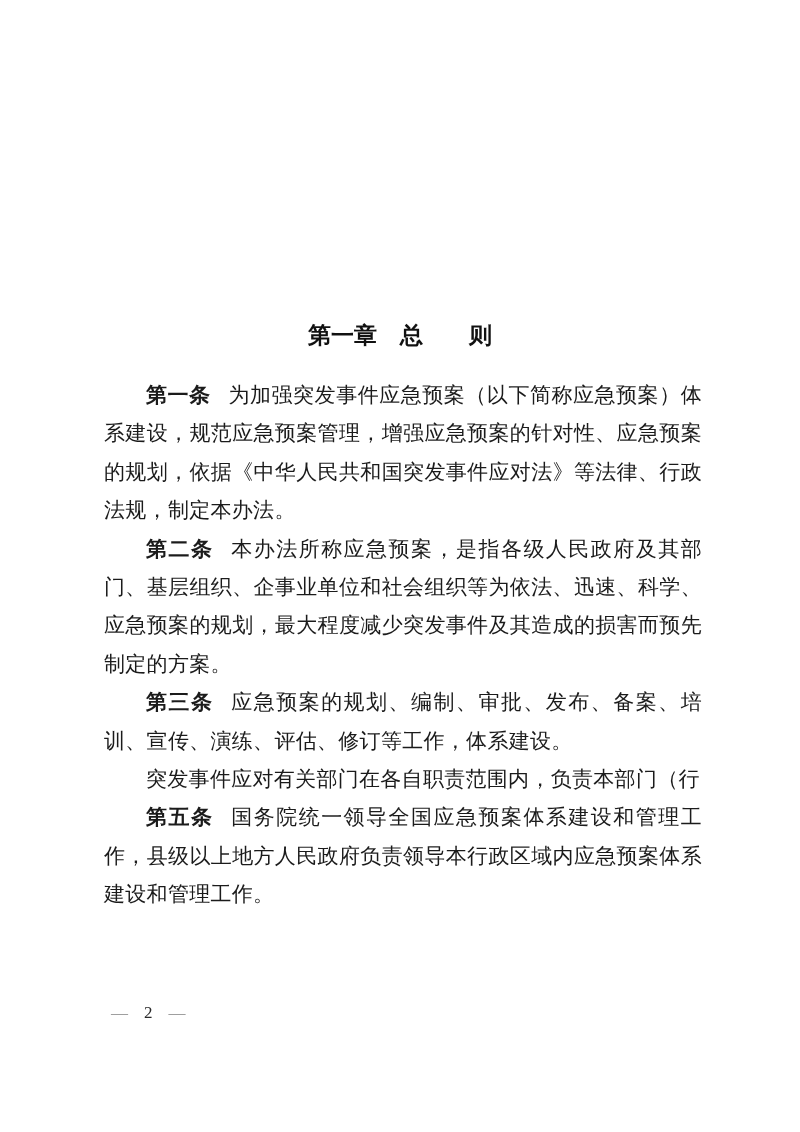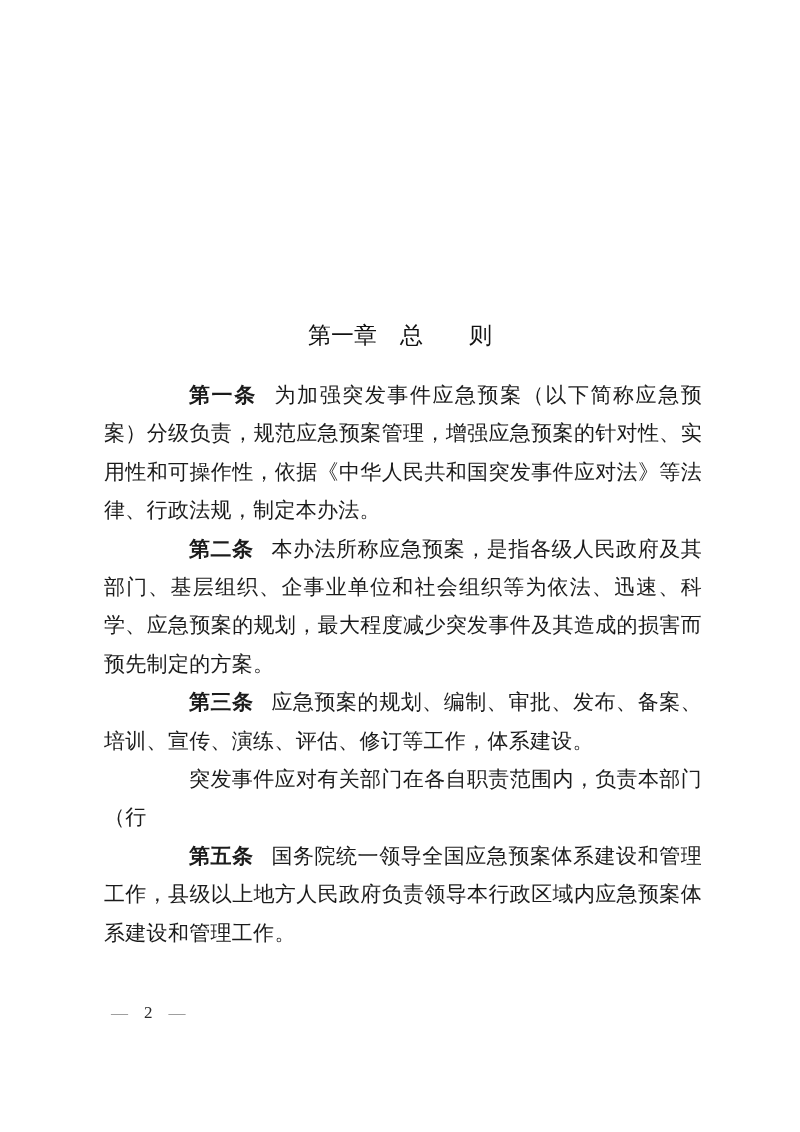--- a/index.html
+++ b/index.html
@@ -24,56 +24,56 @@
     font-weight: 700;
     letter-spacing: 1px;
     color: #111111;
   }
   .chapter-heading {
     position: absolute;
     top: 320px; left: 0; width: 100%;
     margin: 0;
     text-align: center;
     font-size: 23px;
-    font-weight: 400;
+    font-weight: 700;
     color: #111111;
   }
   .content {
     position: absolute;
     top: 376px; left: 104px; width: 598px;
     font-size: 21px;
     line-height: 38.4px;
     text-align: justify;
     text-justify: inter-character;
     letter-spacing: 0.3px;
     color: #1b1b1b;
   }
   .para { margin: 0; text-indent: 2em; }
-  .para-head { font-weight: 700; margin-right: 0.85em; margin-left: 43px; }
+  .para-head { font-weight: 700; margin-right: 0.85em; }
   .para-head:empty { margin-right: 0; }
   .page-footer {
     position: absolute;
     left: 111px; top: 1003px;
     font-size: 17px;
     letter-spacing: 1px;
     white-space: nowrap;
   }
   .footer-dash { color: #8f8f8f; }
   .footer-num { color: #2a2a2a; margin: 0 15px; }
 </style>
 </head>
 <body>
 
 <div class="page">
 
 
   <h2 class="chapter-heading">第一章　总　　则</h2>
 
   <div class="content">
-    <p class="para"><span class="para-head">第一条</span><span>为加强突发事件应急预案（以下简称应急预案）分级负责，规范应急预案管理，增强应急预案的针对性、实用性和可操作性，依据《中华人民共和国突发事件应对法》等法律、行政法规，制定本办法。</span></p>
+    <p class="para"><span class="para-head">第一条</span><span>为加强突发事件应急预案（以下简称应急预案）体系建设，规范应急预案管理，增强应急预案的针对性、应急预案的规划，依据《中华人民共和国突发事件应对法》等法律、行政法规，制定本办法。</span></p>
     <p class="para"><span class="para-head">第二条</span><span>本办法所称应急预案，是指各级人民政府及其部门、基层组织、企事业单位和社会组织等为依法、迅速、科学、应急预案的规划，最大程度减少突发事件及其造成的损害而预先制定的方案。</span></p>
     <p class="para"><span class="para-head">第三条</span><span>应急预案的规划、编制、审批、发布、备案、培训、宣传、演练、评估、修订等工作，体系建设。</span></p>
     <p class="para"><span class="para-head"></span><span>突发事件应对有关部门在各自职责范围内，负责本部门（行</span></p>
     <p class="para"><span class="para-head">第五条</span><span>国务院统一领导全国应急预案体系建设和管理工作，县级以上地方人民政府负责领导本行政区域内应急预案体系建设和管理工作。</span></p>
   </div>
 
   <div class="page-footer"><span class="footer-dash">—</span><span class="footer-num">2</span><span class="footer-dash">—</span></div>
 
 </div>
 

